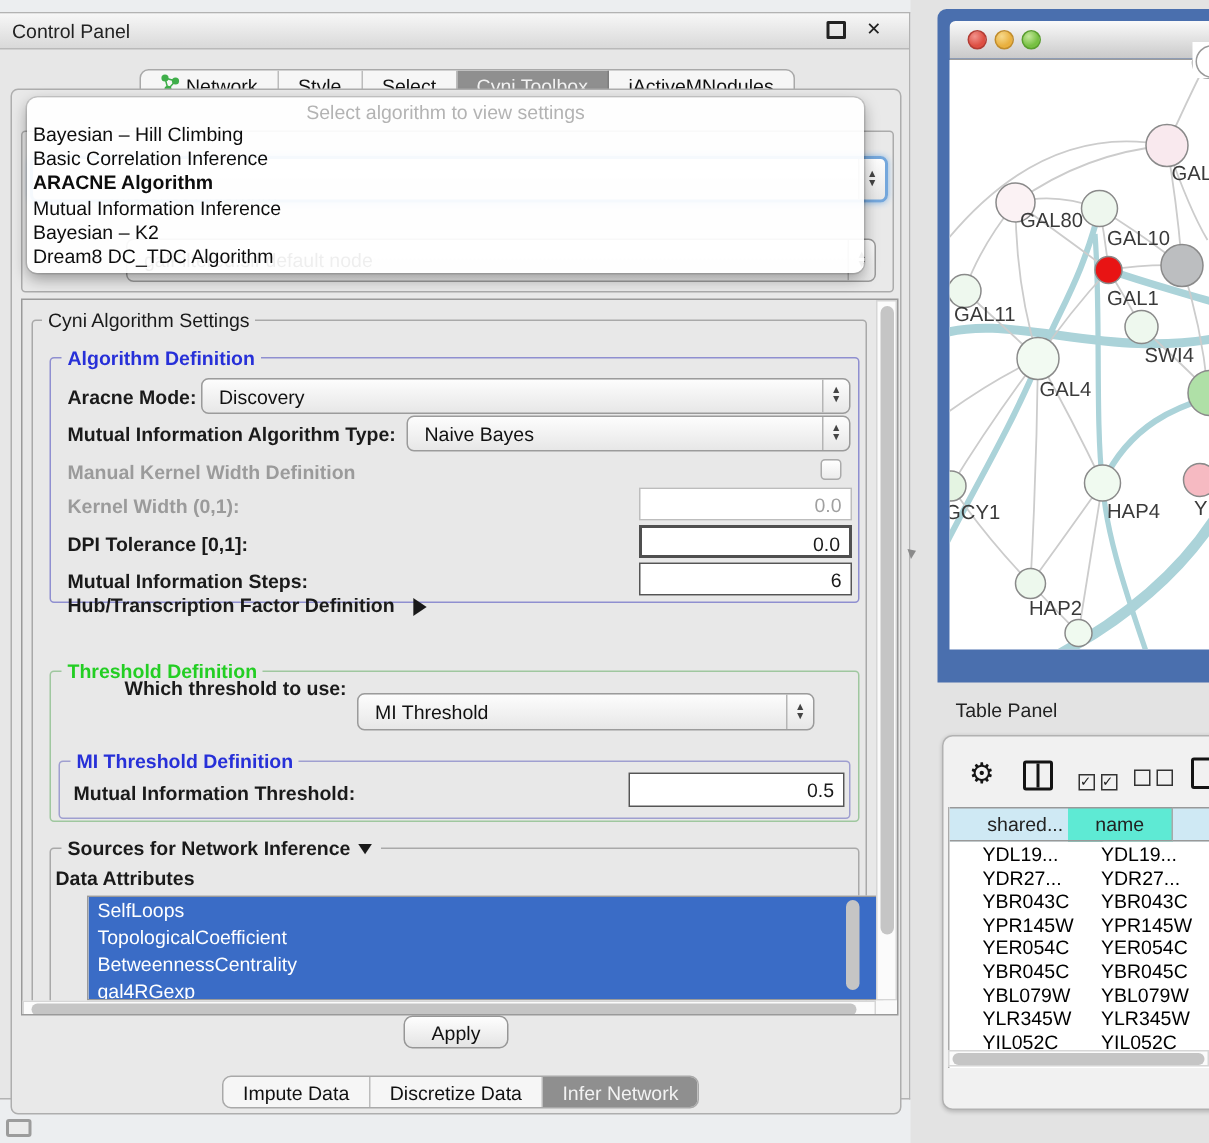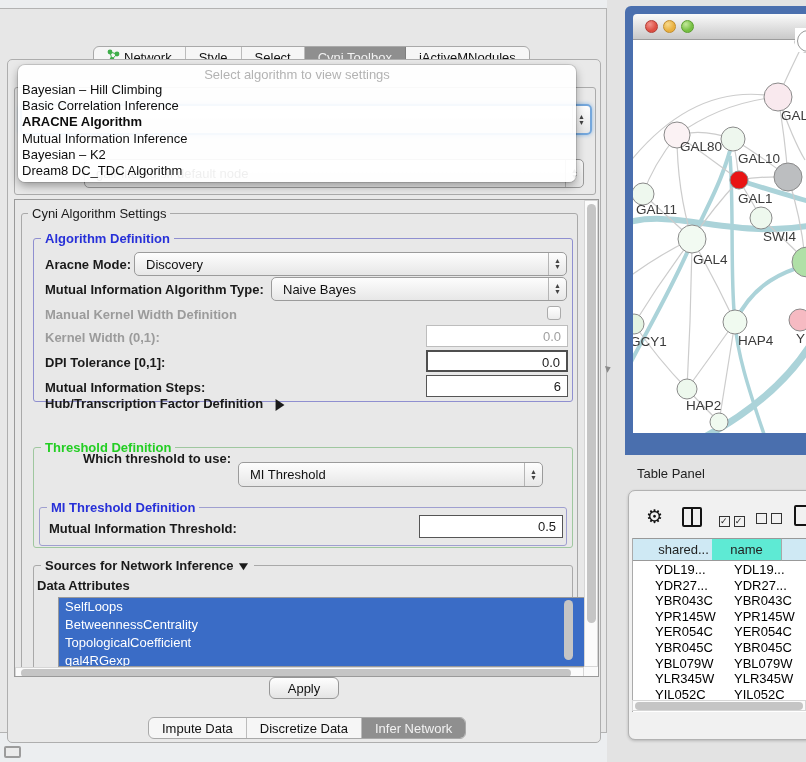--- a/index.html
+++ b/index.html
@@ -75,20 +75,25 @@
   #mini-icon{left:4px;top:746px;width:17px;height:12px;border:2px solid #9c9c9c;border-radius:2px;background:#ebebeb;box-sizing:border-box;}
   #cursor-mark{left:606px;top:365px;width:0;height:0;border-left:5px solid #8a8a8a;border-top:3px solid transparent;border-bottom:4px solid transparent;transform:rotate(-20deg);}
   svg text{font-family:"Liberation Sans","DejaVu Sans",sans-serif;}
 </style>
 </head>
 <body>
 
 <div id="screen">
 
   <div class="abs" id="cp">
+    <div class="abs" id="cp-titlebar">
+      <div class="abs" id="cp-title">Control Panel</div>
+      <div class="abs tb-icon" id="cp-float"></div>
+      <div class="abs tb-icon" id="cp-close">✕</div>
+    </div>
 
     <div class="abs seg" id="top-tabs">
         <div class="tab">
           <span><svg width="13" height="13" style="margin-right:4px;">
               <circle cx="3" cy="3" r="2.4" fill="#3fae4a"></circle>
               <circle cx="10" cy="5" r="2.4" fill="#3fae4a"></circle>
               <circle cx="5" cy="10.5" r="2.4" fill="#3fae4a"></circle>
               <path d="M3,3 L10,5 L5,10.5 Z" fill="none" stroke="#3fae4a" stroke-width="1"></path>
             </svg></span>
           <span>Network</span>
@@ -201,22 +206,22 @@
 
       <div class="abs fieldset" style="left:18px;top:365px;width:540px;height:300px;"></div>
       <div class="abs fs-title" style="left:26px;top:358px;font-weight:600;">
         <span>Sources for Network Inference</span>
         <span style="display:inline-block;transform:scale(1.2,0.9);">▼</span>
       </div>
       <div class="abs lbl" style="left:22px;top:378px;">Data Attributes</div>
 
       <div class="abs" id="attr-list" style="left:32px;top:397px;width:531px;height:70px;margin-left:11px;">
           <div class="row">SelfLoops</div>
+          <div class="row">TopologicalCoefficient</div>
           <div class="row">BetweennessCentrality</div>
-          <div class="row">TopologicalCoefficient</div>
           <div class="row">gal4RGexp</div>
         </div>
       <div class="abs sb-thumb" style="left:549px;top:400px;width:9px;height:60px;"></div>
 
       <div class="abs sb-track" style="left:569px;top:0;width:14px;height:467px;">
         <div class="sb-thumb abs" style="left:2px;top:3px;width:9px;height:419px;"></div>
       </div>
       <div class="abs sb-track" style="left:0;top:467px;width:569px;height:11px;">
         <div class="sb-thumb abs" style="left:5px;top:1px;width:550px;height:8px;"></div>
       </div>

